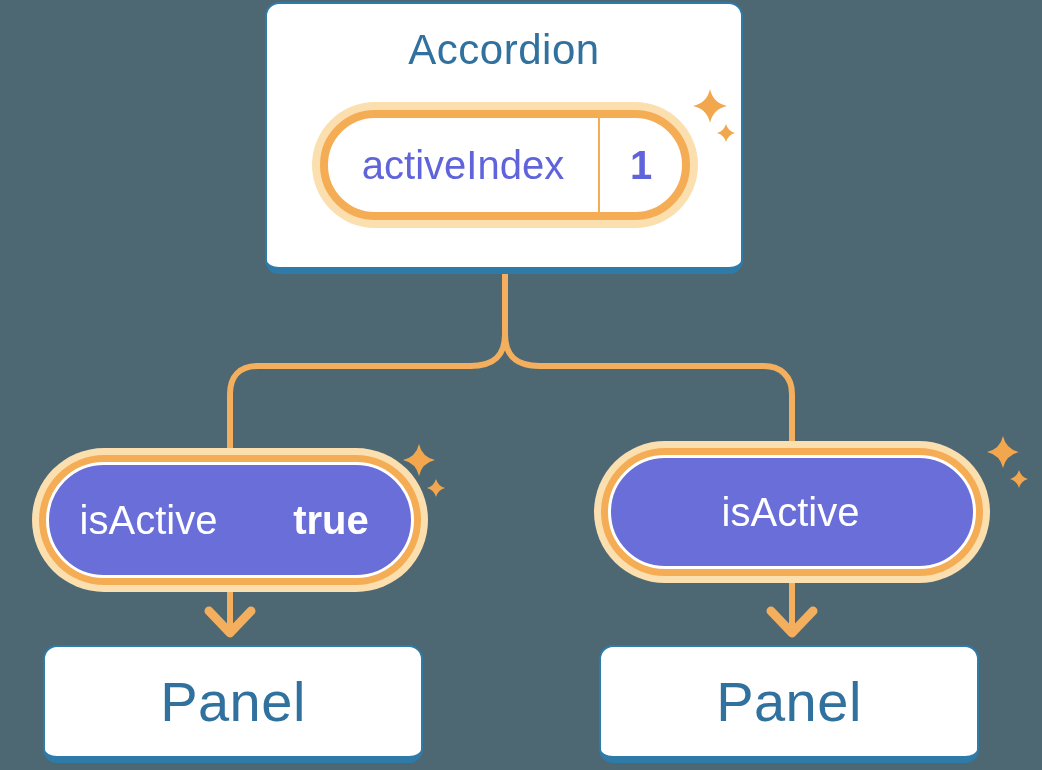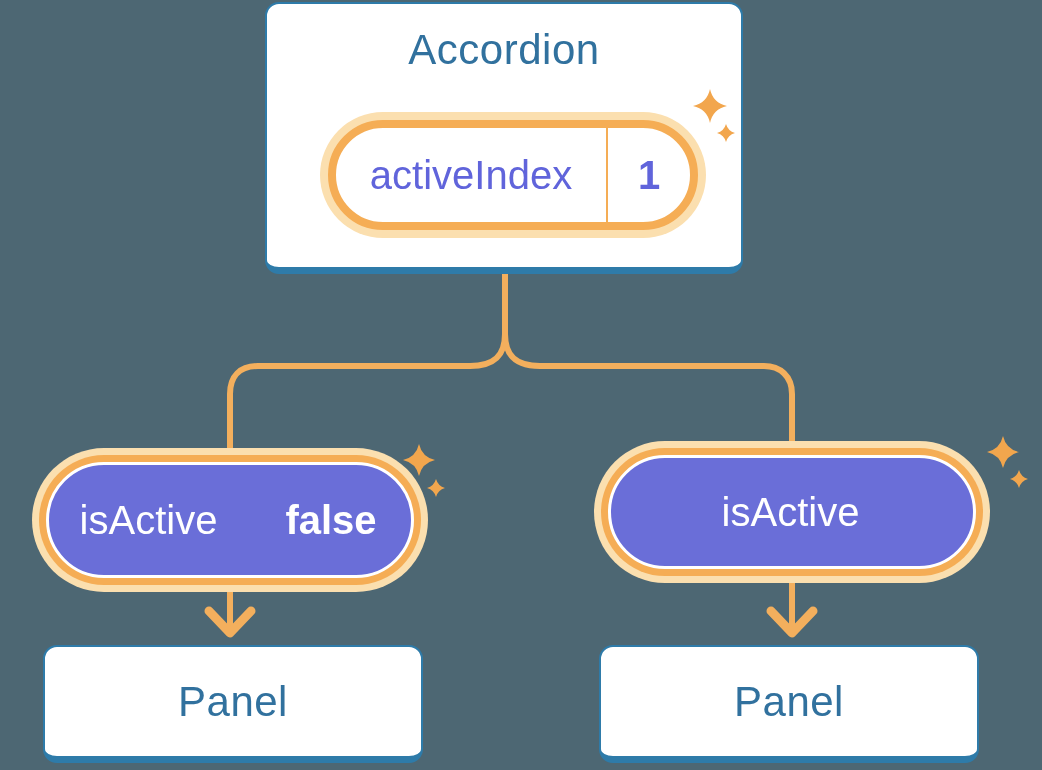--- a/index.html
+++ b/index.html
@@ -21,24 +21,24 @@
     border:2px solid var(--cardBorder);border-bottom-width:7px;
     border-radius:14px;z-index:2;
   }
   .accordion-card{left:265px;top:2px;width:478px;height:272px;}
   .card-title{
     position:absolute;top:22px;left:0;width:100%;text-align:center;
     font-size:42px;font-weight:500;color:var(--headingText);letter-spacing:.5px;
   }
 
   .state-pill{
-    position:absolute;left:61px;top:106px;width:370px;height:110px;
+    position:absolute;left:53px;top:106px;width:370px;height:110px;
     background:var(--white);border:8px solid var(--orange);border-radius:60px;
     box-shadow:0 0 0 8px var(--halo);
-    display:flex;align-items:stretch;overflow:hidden;margin-top:10px;
+    display:flex;align-items:stretch;overflow:hidden;
   }
   .state-pill .seg{display:flex;align-items:center;justify-content:center;}
   .state-pill .seg.label{flex:1;color:var(--purpleText);font-size:40px;}
   .state-pill .seg.value{width:82px;color:var(--purpleText);font-size:40px;font-weight:700;}
   .state-pill .divider{width:2px;background:var(--orange);}
 
   .prop-pill{
     position:absolute;background:var(--purple);
     border:3px solid var(--white);border-radius:62px;
     box-shadow:0 0 0 7px var(--orange),0 0 0 14px var(--halo);
@@ -48,21 +48,21 @@
   .prop-pill.right{left:608px;top:455px;width:368px;height:114px;}
   .prop-pill .seg{display:flex;align-items:center;justify-content:center;color:var(--white);}
   .prop-pill .seg.label{flex:1;font-size:40px;}
   .prop-pill .divider{width:3px;background:var(--white);}
   .prop-pill.left .seg.value{width:160px;font-size:40px;font-weight:700;}
   .prop-pill.right .seg.value{width:144px;font-size:40px;font-weight:700;}
 
   .panel-card{
     width:380px;height:118px;top:645px;
     display:flex;align-items:center;justify-content:center;
-    font-size:42px;font-weight:500;color:var(--headingText);letter-spacing:.5px;
+    font-size:56px;font-weight:500;color:var(--headingText);letter-spacing:.5px;
   }
   .panel-card.left{left:43px;}
   .panel-card.right{left:599px;}
 </style>
 </head>
 <body>
 
 <div class="stage">
 
   <svg class="layer lines" viewBox="0 0 1042 770">
@@ -82,21 +82,21 @@
     <div class="state-pill">
       <div class="seg label">activeIndex</div>
       <div class="divider"></div>
       <div class="seg value">1</div>
     </div>
   </div>
 
   <div class="prop-pill left">
     <div class="seg label">isActive</div>
     <div class="divider"></div>
-    <div class="seg value">false</div>
+    <div class="seg value">true</div>
   </div>
 
   <div class="prop-pill right">
     <div class="seg label">isActive</div>
     <div class="divider"></div>
   </div>
 
   <div class="card panel-card left">
     <span>Panel</span>
   </div>

